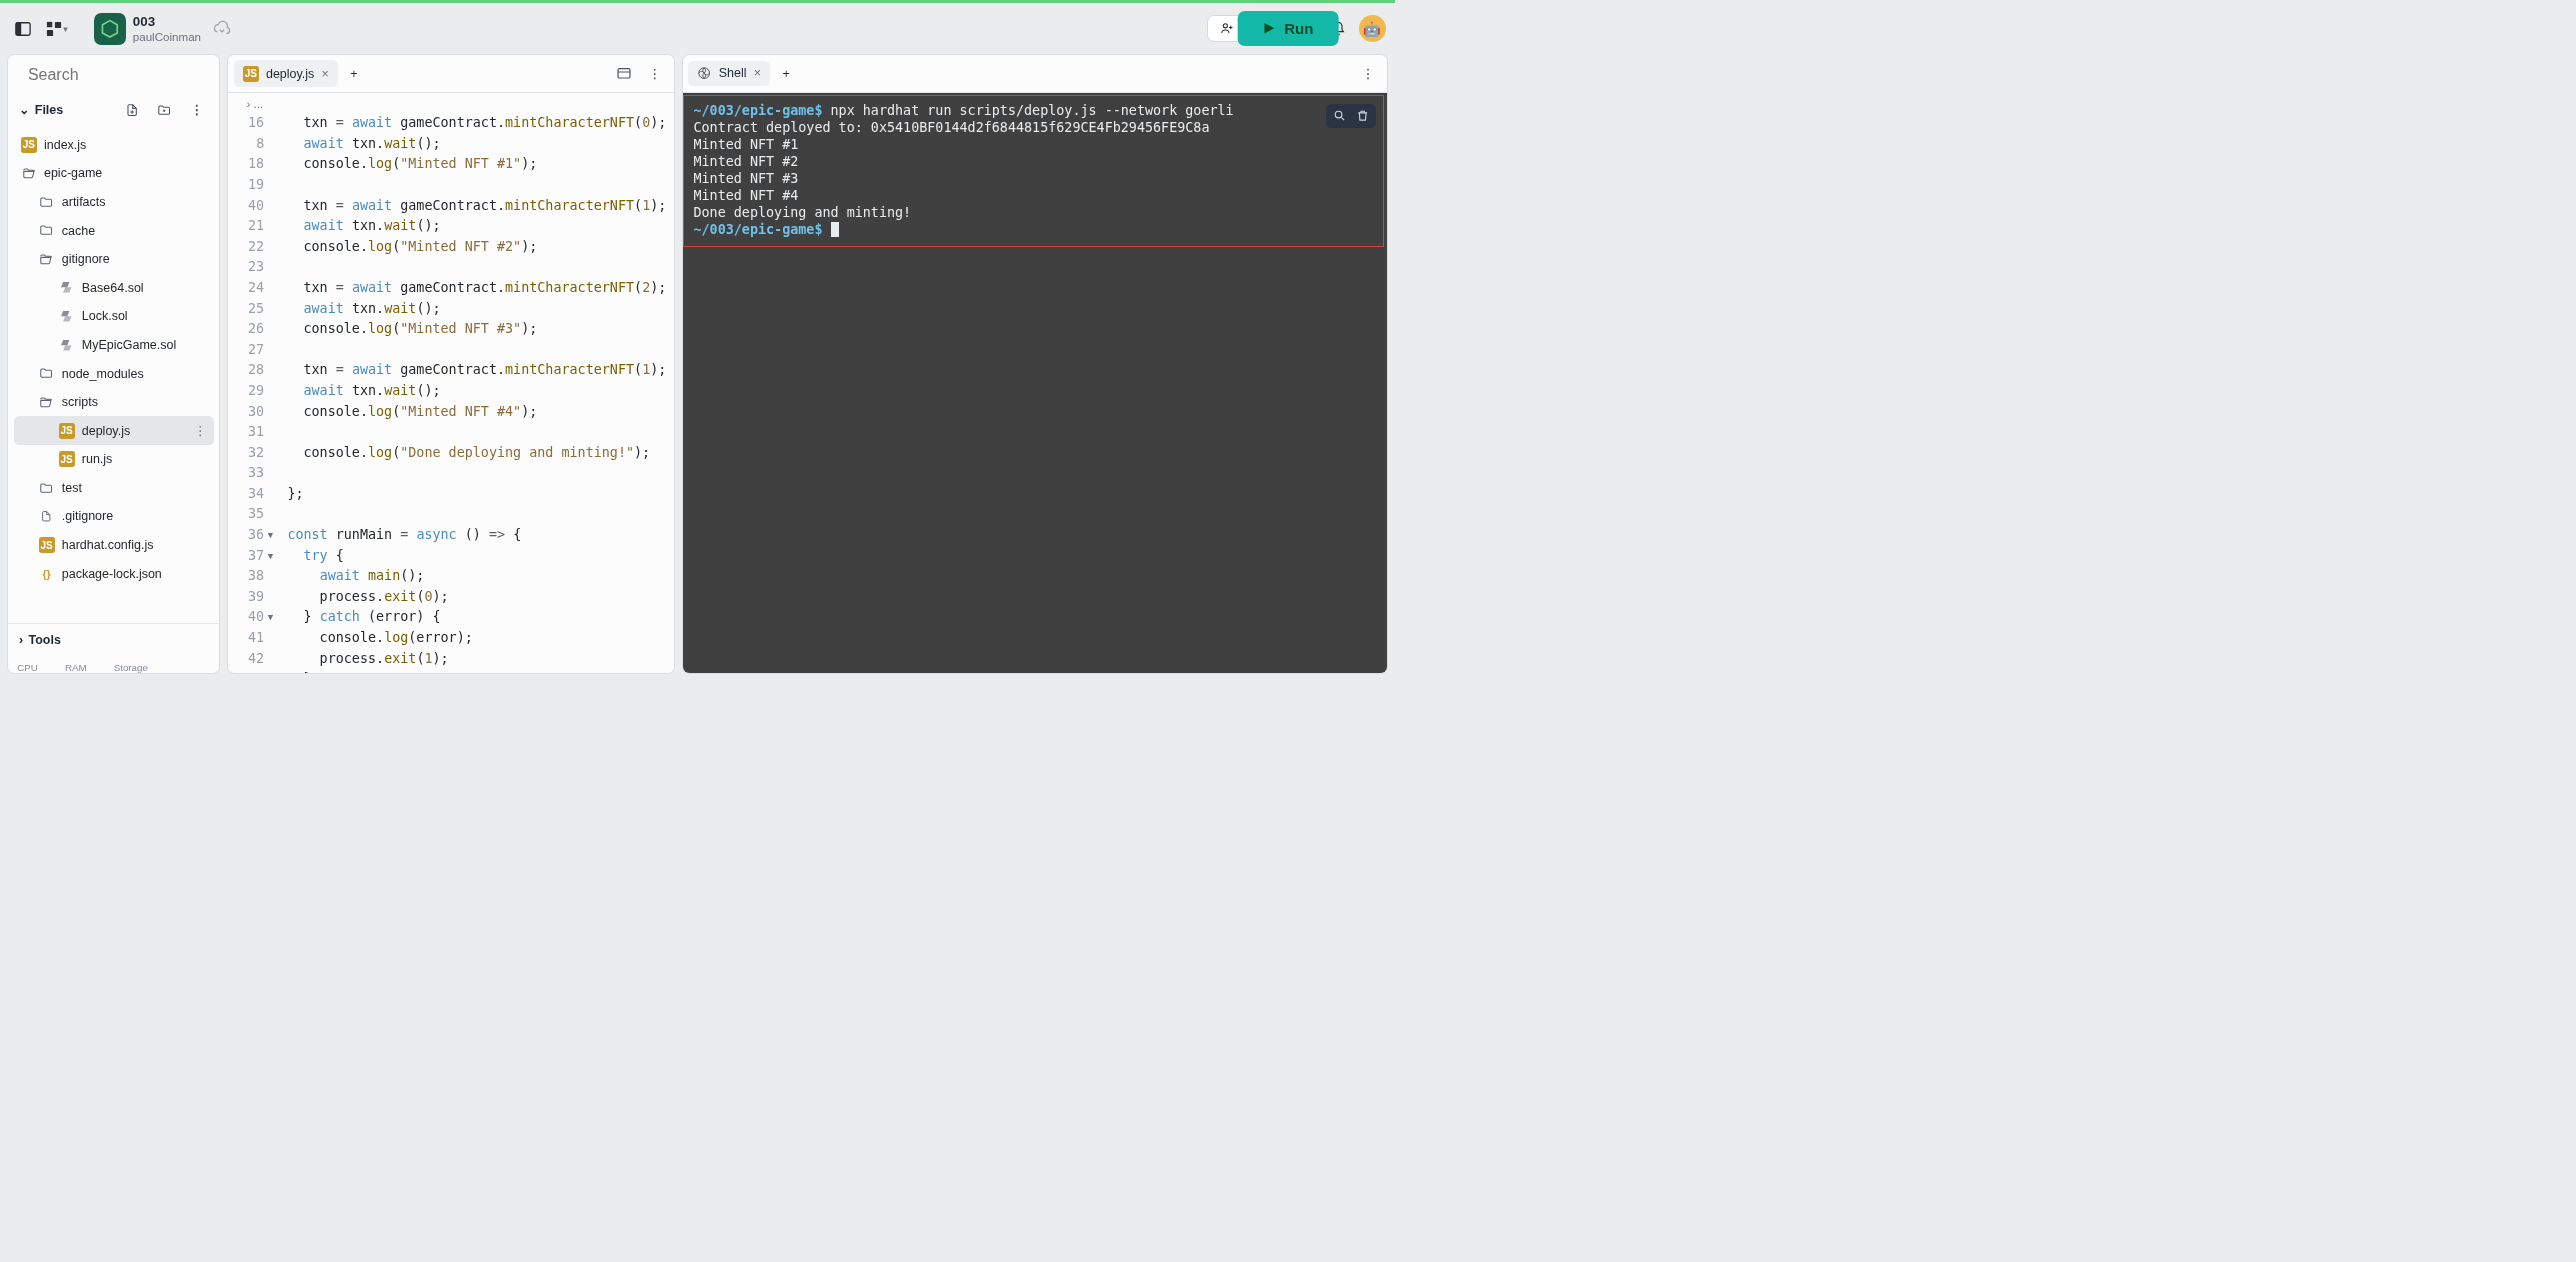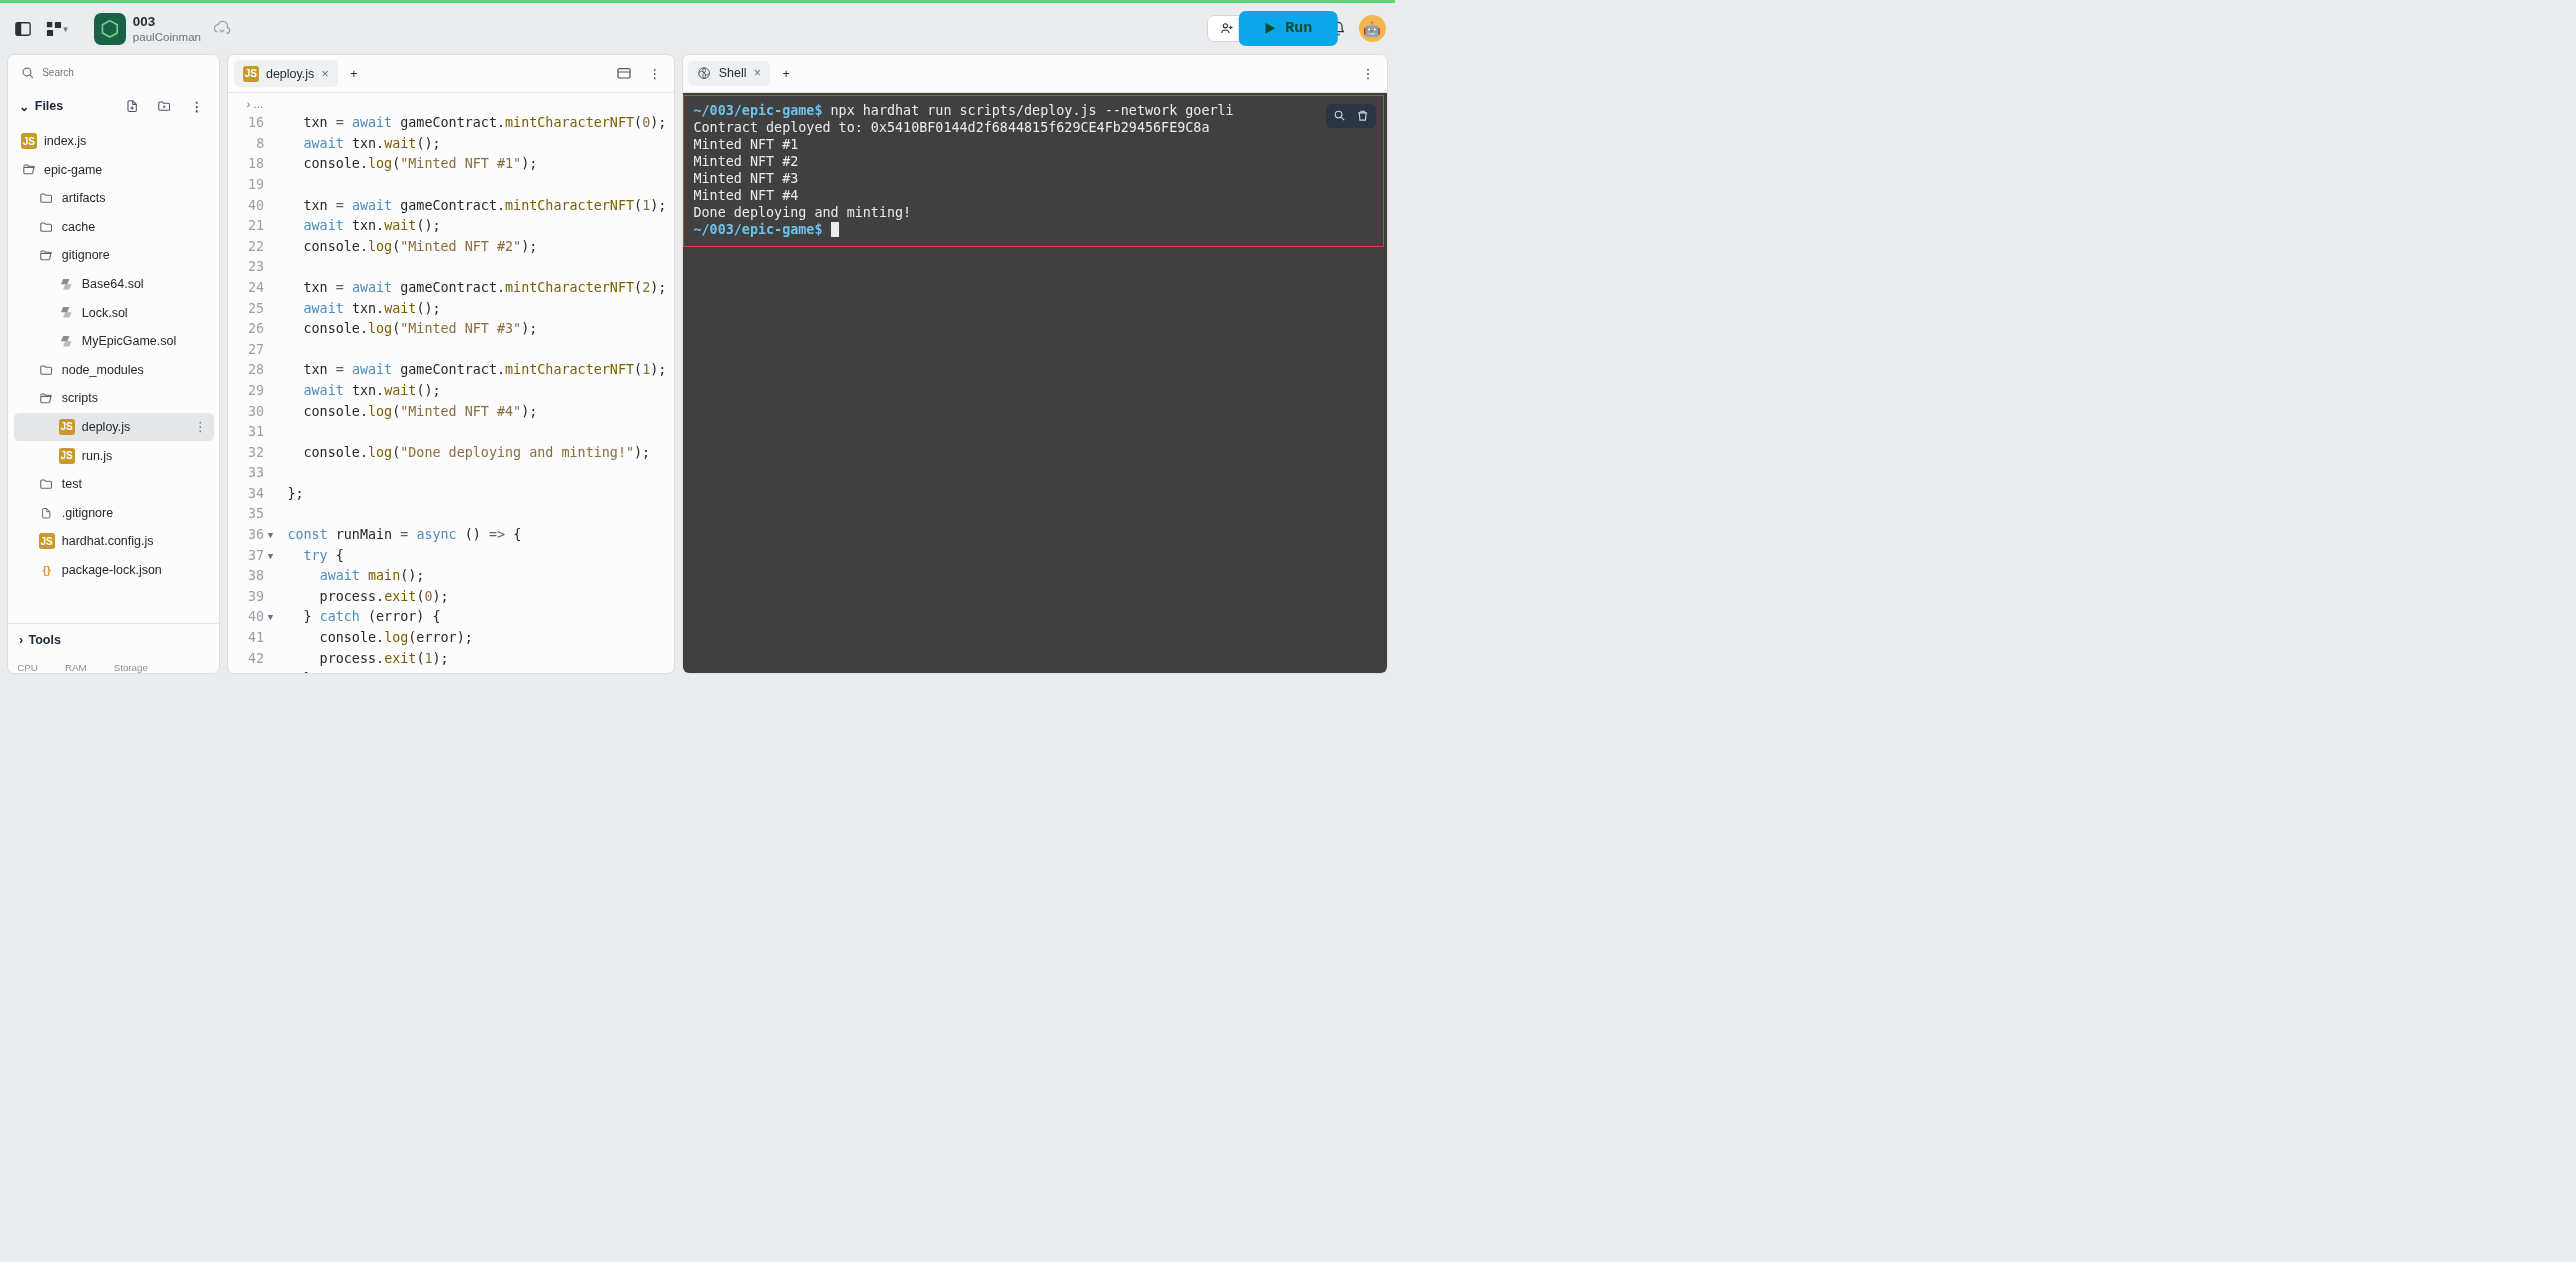--- a/index.html
+++ b/index.html
@@ -42,32 +42,31 @@
   color: #6fd888;
   font-weight: bold;
 }
 .project-info { display: flex; flex-direction: column; line-height: 1.2; }
 .project-name { font-weight: 600; font-size: 13.4px; }
 .project-owner { font-size: 11.6px; color: #6b7280; }
 .run-btn {
   position: absolute;
   left: 50%;
   transform: translateX(-50%);
-  background: #0ea5e9;
+  background: #14b8a6;
   border: none;
   border-radius: 7.2px;
   padding: 9px 25px;
   font-size: 15px;
   font-weight: 600;
   display: flex;
   align-items: center;
   gap: 9px;
   cursor: pointer;
   color: #0d4d2c;
-  font-family: Liberation Mono, monospace;
 }
 .spacer { flex: 1; }
 .invite-btn {
   background: #fff;
   border: 0.9px solid #d5d7db;
   border-radius: 7.2px;
   padding: 5.4px 12.5px;
   font-size: 12.5px;
   display: flex;
   align-items: center;
@@ -101,21 +100,21 @@
 .shell-panel { width: 706px; }
 
 
 .search-row {
   display: flex; align-items: center; gap: 7.2px;
   padding: 10.7px 12.5px 7.2px;
   color: #6b7280;
 }
 .search-row input {
   border: none; background: transparent;
-  font-size: 10px; outline: none; flex: 1;
+  font-size: 16px; outline: none; flex: 1;
 }
 .sidebar-section-header {
   display: flex; align-items: center; justify-content: space-between;
   padding: 5.4px 9px 5.4px 10.7px;
   font-weight: 600;
   font-size: 12.5px;
 }
 .sidebar-section-header .left { display: flex; align-items: center; gap: 5.4px; }
 .sidebar-actions { display: flex; gap: 5.4px; color: #4b5563; }
 .file-tree { flex: 1; overflow-y: auto; padding: 1.8px 5.4px; }

